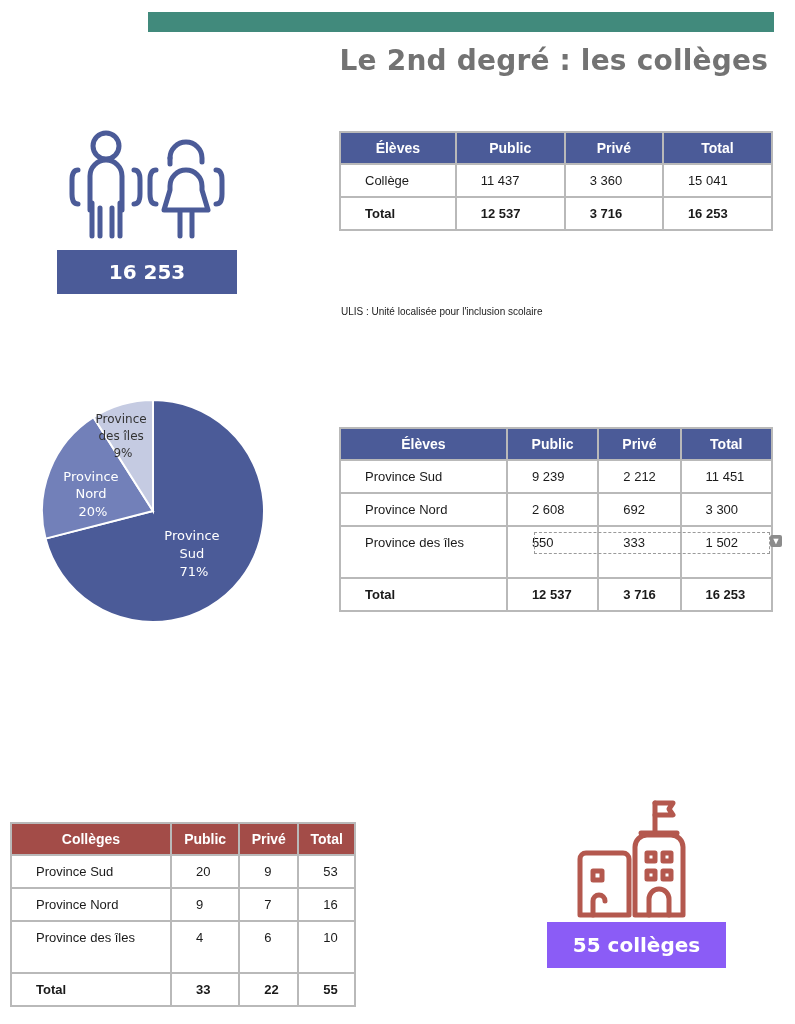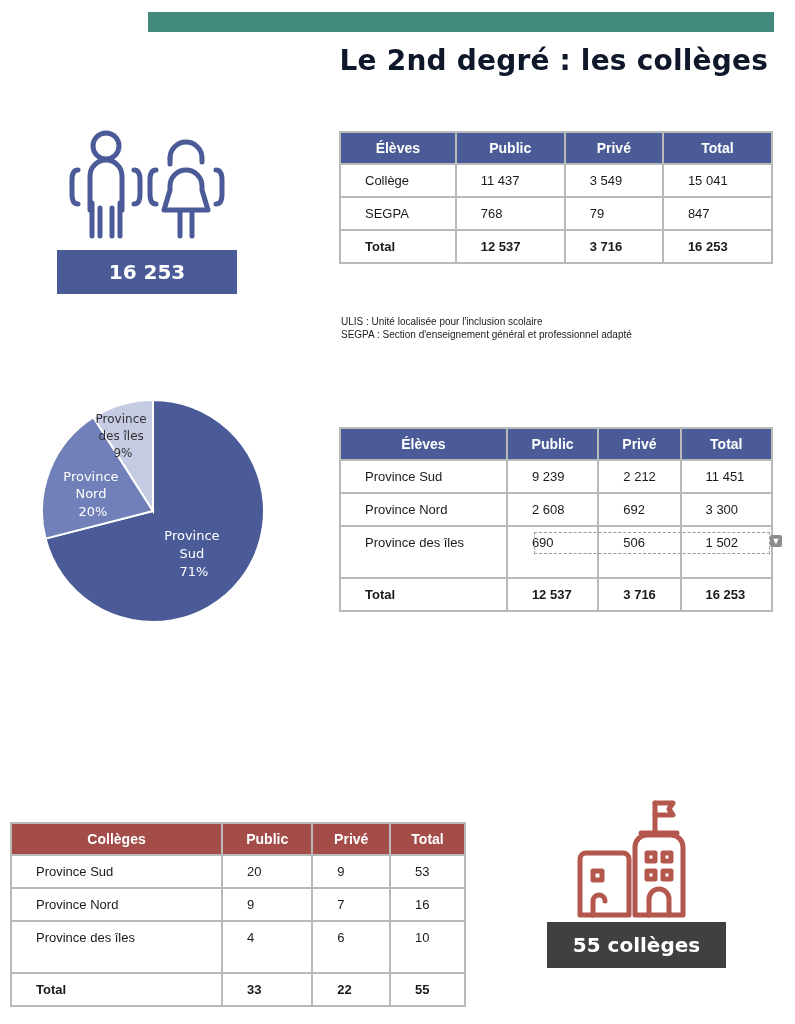--- a/index.html
+++ b/index.html
@@ -1,34 +1,34 @@
 <!DOCTYPE html>
 <html><head>
 <meta charset="utf-8">
 <style>
   html, body { margin:0; padding:0; background:#ffffff; }
   body { width:795px; height:1024px; position:relative; overflow:hidden; font-family:"Liberation Sans", "DejaVu Sans", sans-serif; color:#1a1a1a; }
   .top-bar { position:absolute; left:148px; top:12px; width:626px; height:20px; background:#418a7c; }
-  .page-title { position:absolute; right:27px; top:44px; font-size:28px; font-weight:bold; color:#0f172a; letter-spacing:0.2px; font-family:"DejaVu Sans", sans-serif; }
+  .page-title { position:absolute; right:27px; top:44px; font-size:28px; font-weight:bold; color:#737373; letter-spacing:0.2px; font-family:"DejaVu Sans", sans-serif; }
   table.t { position:absolute; border-collapse:collapse; font-size:13px; }
   table.t th, table.t td { border:2px solid #b9b9b9; padding:0 6px; }
   table.t th { color:#ffffff; font-weight:bold; font-size:14px; text-align:center; height:30px; }
   table.t td { height:31px;padding-left:24px; }
   table.t td.num { }
   table.t tr.total td { font-weight:bold; }
   table.blue th { background:#4b5b98; border-color:#b9b9b9; }
   table.red th { background:#a34c48; }
   table.t td.tall { vertical-align:top; padding-top:8px; height:42px;margin-left:8px; }
   .t1 { left:339px; top:131px; width:434px; }
   .t2 { left:339px; top:427px; width:434px; }
-  .t3 { left:10px; top:822px; width:456px; }
-  .notes { position:absolute; left:341px; top:315px; font-size:10px; line-height:13px; color:#222; }
+  .t3 { left:10px; top:822px; width:346px; }
+  .notes { position:absolute; left:341px; top:305px; font-size:10px; line-height:13px; color:#222; }
   .stat-box { position:absolute; color:#fff; font-weight:bold; font-size:20px; text-align:center; line-height:44px; font-family:"DejaVu Sans", sans-serif; }
   .students-stat { left:57px; top:250px; width:180px; height:44px; background:#4b5b98; }
-  .colleges-stat { left:547px; top:922px; width:179px; height:46px; background:#404040; line-height:46px; }
+  .colleges-stat { left:547px; top:922px; width:179px; height:46px; background:#8b5cf6; line-height:46px; }
   .icon-students { position:absolute; left:66px; top:128px; }
   .icon-college { position:absolute; left:575px; top:797px; }
   .pie { position:absolute; left:40px; top:396px; }
   .dashed { position:absolute; left:534px; top:532px; width:234px; height:20px; border:1px dashed #9a9a9a; pointer-events:none; }
   .dd { position:absolute; left:770px; top:535px; width:12px; height:12px; background:#8c8c8c; border-radius:2px; color:#fff; font-size:9px; line-height:12px; text-align:center; }
 </style>
 </head>
 <body>
 
 <div class="top-bar"></div>
@@ -55,41 +55,34 @@
       <th>Élèves</th>
       <th>Public</th>
       <th>Privé</th>
       <th>Total</th>
     </tr>
   </thead>
   <tbody>
     <tr>
       <td>Collège</td>
       <td class="num">11 437</td>
-      <td class="num">3 549</td>
+      <td class="num">3 360</td>
       <td class="num">15 041</td>
-    </tr>
-    <tr>
-      <td>SEGPA</td>
-      <td class="num">768</td>
-      <td class="num">79</td>
-      <td class="num">847</td>
     </tr>
     <tr class="total">
       <td>Total</td>
       <td class="num">12 537</td>
       <td class="num">3 716</td>
       <td class="num">16 253</td>
     </tr>
   </tbody>
 </table>
 
 <div class="notes">
   <div>ULIS : Unité localisée pour l'inclusion scolaire</div>
-  <div>SEGPA : Section d'enseignement général et professionnel adapté</div>
 </div>
 
 <svg class="pie" id="pie" width="230" height="230" viewBox="0 0 230 230">
   <g id="pie-slices">
       <path d="M113,115 L113,4 A111,111 0 1 1 5.487269114721968,142.60457747529892 Z" fill="#4b5b98" stroke="#ffffff" stroke-width="2"></path>
       <path d="M113,115 L5.487269114721968,142.60457747529892 A111,111 0 0 1 53.523225757331325,21.279600269276358 Z" fill="#7280b9" stroke="#ffffff" stroke-width="2"></path>
       <path d="M113,115 L53.523225757331325,21.279600269276358 A111,111 0 0 1 112.99999999999999,4 Z" fill="#c5cbe2" stroke="#ffffff" stroke-width="2"></path>
     </g>
   <text text-anchor="middle" fill="#ffffff" font-size="13" font-family="DejaVu Sans, sans-serif">
     <tspan x="154" y="144">Province</tspan>
@@ -125,22 +118,22 @@
       <td class="num">11 451</td>
     </tr>
     <tr>
       <td>Province Nord</td>
       <td class="num">2 608</td>
       <td class="num">692</td>
       <td class="num">3 300</td>
     </tr>
     <tr>
       <td class="tall">Province des îles</td>
-      <td class="num tall">690</td>
-      <td class="num tall">506</td>
+      <td class="num tall">550</td>
+      <td class="num tall">333</td>
       <td class="num tall">1 502</td>
     </tr>
     <tr class="total">
       <td>Total</td>
       <td class="num">12 537</td>
       <td class="num">3 716</td>
       <td class="num">16 253</td>
     </tr>
   </tbody>
 </table>

